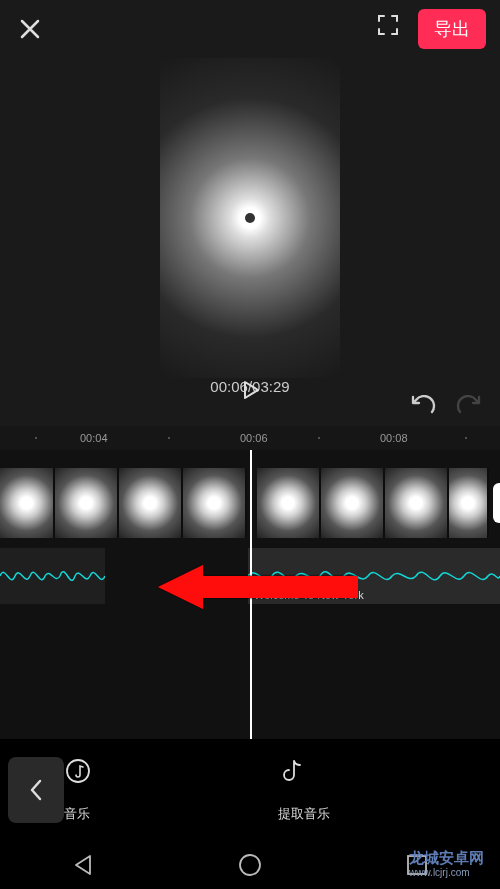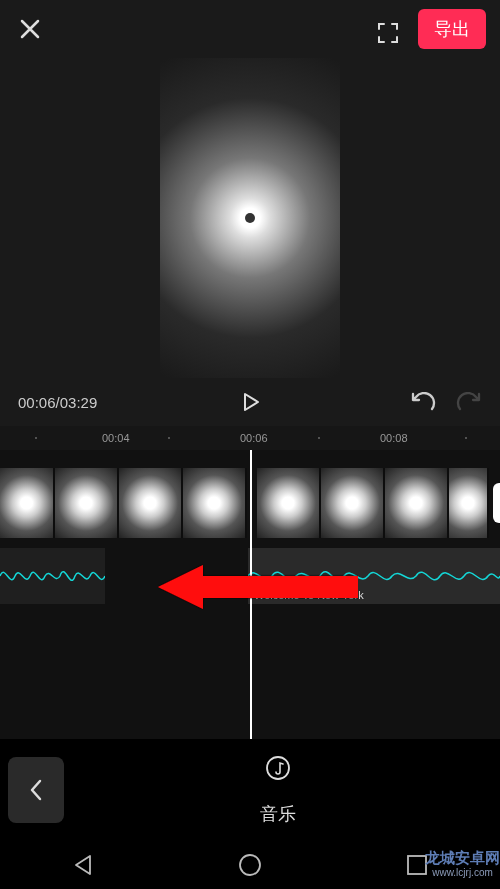--- a/index.html
+++ b/index.html
@@ -2,21 +2,21 @@
 <html><head>
 <meta charset="utf-8">
 <style>
   * { margin: 0; padding: 0; box-sizing: border-box; }
   html, body { width: 500px; height: 889px; background: #000; font-family: -apple-system, "Helvetica Neue", Arial, sans-serif; color: #fff; overflow: hidden; }
   .app { width: 500px; height: 889px; display: flex; flex-direction: column; background: #1a1a1a; position: relative; }
 
   
   .topbar { height: 58px; display: flex; align-items: center; justify-content: space-between; padding: 0 14px; }
   .close-x { width: 32px; height: 32px; display: flex; align-items: center; justify-content: center; }
-  .right-group { display: flex; align-items: flex-end; gap: 14px; }
+  .right-group { display: flex; align-items: flex-start; gap: 14px; }
   .fullscreen-btn { width: 32px; height: 32px; display: flex; align-items: center; justify-content: center; }
   .export-btn { background: #ff2c55; color: #fff; font-size: 18px; font-weight: 500; padding: 8px 16px; border-radius: 6px; }
 
   
   .preview { flex: 0 0 320px; display: flex; align-items: center; justify-content: center; }
   .video-frame { width: 180px; height: 320px; background: radial-gradient(circle at 50% 50%, #fff 0px, #fff 10px, #ddd 20px, #777 60px, #2a2a2a 120px, #1a1a1a 180px); position: relative; }
   .video-frame::after { content: ""; position: absolute; left: 50%; top: 50%; width: 10px; height: 10px; background: #333; border-radius: 50%; transform: translate(-50%, -50%); }
 
   
   .transport { height: 48px; display: flex; align-items: center; padding: 0 18px; }
@@ -45,29 +45,29 @@
   .waveform { position: absolute; left: 0; right: 0; top: 50%; transform: translateY(-50%); height: 30px; }
   .waveform path { stroke: #14d6d6; stroke-width: 1.5; fill: none; }
   .audio-label { position: absolute; left: 6px; bottom: 3px; font-size: 11px; color: #d8d8d8; }
 
   
   .arrow { position: absolute; left: 158px; top: 112px; z-index: 5; pointer-events: none; }
 
   
   .tool-row { height: 102px; background: #000; display: flex; align-items: center; padding: 0 8px; gap: 0; }
   .back-btn { width: 56px; height: 66px; background: #2a2a2a; border-radius: 8px; display: flex; align-items: center; justify-content: center; }
-  .tool { flex: 1; display: flex; flex-direction: column; align-items: center; gap: 20px; color: #dcdcdc; font-size: 18px; }
+  .tool { flex: 1; display: flex; flex-direction: column; gap: 20px; color: #dcdcdc; font-size: 13px; }
   .tool .ic { width: 28px; height: 28px; display:flex; align-items:center; justify-content:center; }
 
   
   .sysnav { height: 48px; background: #000; display: flex; align-items: center; justify-content: space-around; }
   .sysnav .nb { width: 26px; height: 26px; }
 
   
-  .watermark { position: absolute; right: 0; bottom: 10px; font-size: 10px; color: #8b9bb9; text-align: center; line-height: 1.2; padding-right: 0; z-index: 20; }
+  .watermark { position: absolute; right: 0; bottom: 10px; font-size: 10px; color: #8b9bb9; text-align: left; line-height: 1.2; padding-right: 16px; z-index: 20; }
   .watermark .big { font-size: 15px; font-weight: 700; color: #5e7db5; }
 
   svg { display: block; }
 </style>
 </head>
 <body>
 
 <div class="app">
 
   <div class="topbar">
@@ -83,21 +83,21 @@
         </svg>
       </div>
       <div class="export-btn">导出</div>
     </div>
   </div>
 
   <div class="preview">
     <div class="video-frame"></div>
   </div>
 
-  <div class="transport" style="position:relative;">
+  <div class="transport" style="position:relative;flex-direction:column;">
     <div class="timecode">
       <span>00:06</span><span>/</span><span>03:29</span>
     </div>
     <div class="play-btn">
       <svg width="24" height="24" viewBox="0 0 24 24">
           <path d="M7 4 L20 12 L7 20 Z" stroke="#ddd" stroke-width="2" fill="none" stroke-linejoin="round"></path>
         </svg>
     </div>
     <div class="undo-redo">
       <div class="undo">
@@ -108,21 +108,21 @@
       <div class="redo">
         <svg width="26" height="20" viewBox="0 0 26 20">
             <path d="M4 17 A10 10 0 0 1 20 5 L23 8 M23 8 L23 2 M23 8 L17 8" stroke="#444" stroke-width="2.3" fill="none" stroke-linecap="round" stroke-linejoin="round"></path>
           </svg>
       </div>
     </div>
   </div>
 
   <div class="ruler">
     <span class="dot" style="left:35px;"></span>
-    <span class="tick-label" style="left:102px;">00:04</span>
+    <span class="tick-label" style="left:80px;">00:04</span>
     <span class="dot" style="left:168px;"></span>
     <span class="tick-label" style="left:240px;">00:06</span>
     <span class="dot" style="left:318px;"></span>
     <span class="tick-label" style="left:380px;">00:08</span>
     <span class="dot" style="left:465px;"></span>
   </div>
 
   <div class="timeline-area">
     <div class="playhead"></div>
 
@@ -173,20 +173,28 @@
     </div>
     <div class="tool">
       <div class="ic">
           <svg width="26" height="26" viewBox="0 0 26 26">
             <circle cx="13" cy="13" r="11" stroke="#ddd" stroke-width="1.8" fill="none"></circle>
             <path d="M11 17 a2 2 0 1 0 4 0 V8 l3 1" stroke="#ddd" stroke-width="1.6" fill="none" stroke-linecap="round"></path>
           </svg>
         </div>
       <span>音乐</span>
     </div>
+    <div class="tool">
+      <div class="ic">
+          <svg width="22" height="26" viewBox="0 0 22 26">
+            <path d="M13 3 V17 a5 5 0 1 1 -5 -5 M13 3 c1 3 4 4 6 4" stroke="#ddd" stroke-width="1.8" fill="none" stroke-linecap="round"></path>
+          </svg>
+        </div>
+      <span>提取音乐</span>
+    </div>
   </div>
 
   <div class="sysnav">
     <div class="nb">
       <svg width="26" height="26" viewBox="0 0 26 26">
           <path d="M20 4 L6 13 L20 22 Z" stroke="#bbb" stroke-width="1.8" fill="none" stroke-linejoin="round"></path>
         </svg>
     </div>
     <div class="nb">
       <svg width="26" height="26" viewBox="0 0 26 26">

